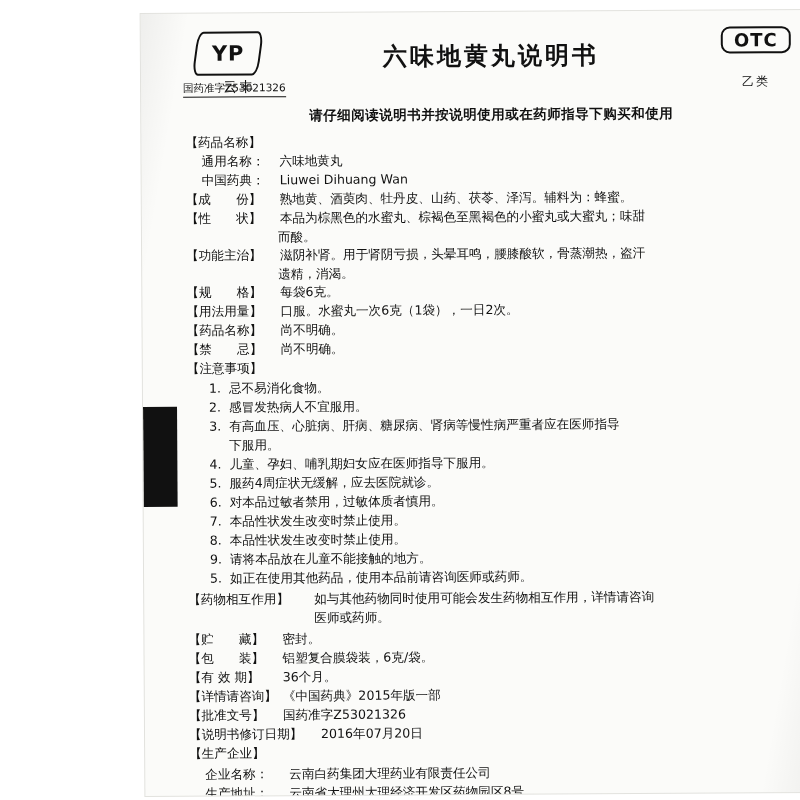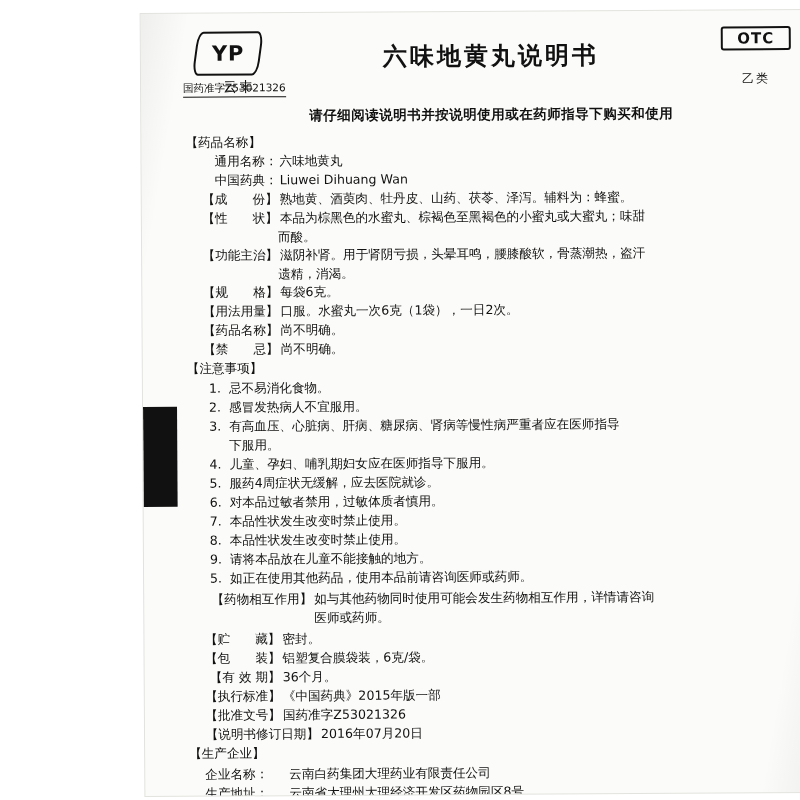--- a/index.html
+++ b/index.html
@@ -55,33 +55,33 @@
     border-bottom:1px solid #111;padding-bottom:1px;
   }
   .title{
     position:absolute;left:0;right:0;top:22px;text-align:center;
     font-size:24px;font-weight:bold;letter-spacing:3px;
   }
   .otcbox{
     position:absolute;right:6px;top:10px;text-align:center;width:70px;
   }
   .otcbox .otc{
-    border:2px solid #111;border-radius:3px;
-    font-size:15px;font-weight:bold;letter-spacing:1px;
+    border:2px solid #111;border-radius:9px;
+    font-size:18px;font-weight:bold;letter-spacing:1px;
     padding:1px 0;
   }
   .otcbox .cls{font-size:12px;margin-top:20px;letter-spacing:2px}
   .notice{
     text-align:center;font-size:13.5px;font-weight:bold;
     margin-top:2px;margin-bottom:8px;letter-spacing:0.5px;
   }
 
   
   .row{display:flex;align-items:flex-start;margin-bottom:1px;font-size:12.6px;line-height:18px;}
-  .lbl{flex:0 0 auto;white-space:nowrap;text-align:right;}
+  .lbl{flex:0 0 auto;white-space:nowrap;}
   .lbl.w4{width:92px}
   .lbl.w5{width:92px}
   .val{flex:1 1 auto;padding-left:2px}
   .sec{font-size:12.6px;line-height:18px;margin-bottom:1px}
   .sub{padding-left:22px;font-size:12.6px;line-height:19px}
   .sub .n{display:inline-block;min-width:20px}
   .cont{padding-left:92px;font-size:12.6px;line-height:18px}
   .cont2{padding-left:94px;font-size:12.6px;line-height:18px}
 
   
@@ -186,21 +186,21 @@
     </div>
     <div class="row">
       <div class="lbl w5">【包　　装】</div>
       <div class="val">铝塑复合膜袋装，6克/袋。</div>
     </div>
     <div class="row">
       <div class="lbl w5">【有 效 期】</div>
       <div class="val">36个月。</div>
     </div>
     <div class="row">
-      <div class="lbl w5">【执行标准】</div>
+      <div class="lbl w5">【详情请咨询】</div>
       <div class="val">《中国药典》2015年版一部</div>
     </div>
     <div class="row">
       <div class="lbl w5">【批准文号】</div>
       <div class="val">国药准字Z53021326</div>
     </div>
     <div class="row">
       <div class="lbl" style="width:130px">【说明书修订日期】</div>
       <div class="val">2016年07月20日</div>
     </div>

